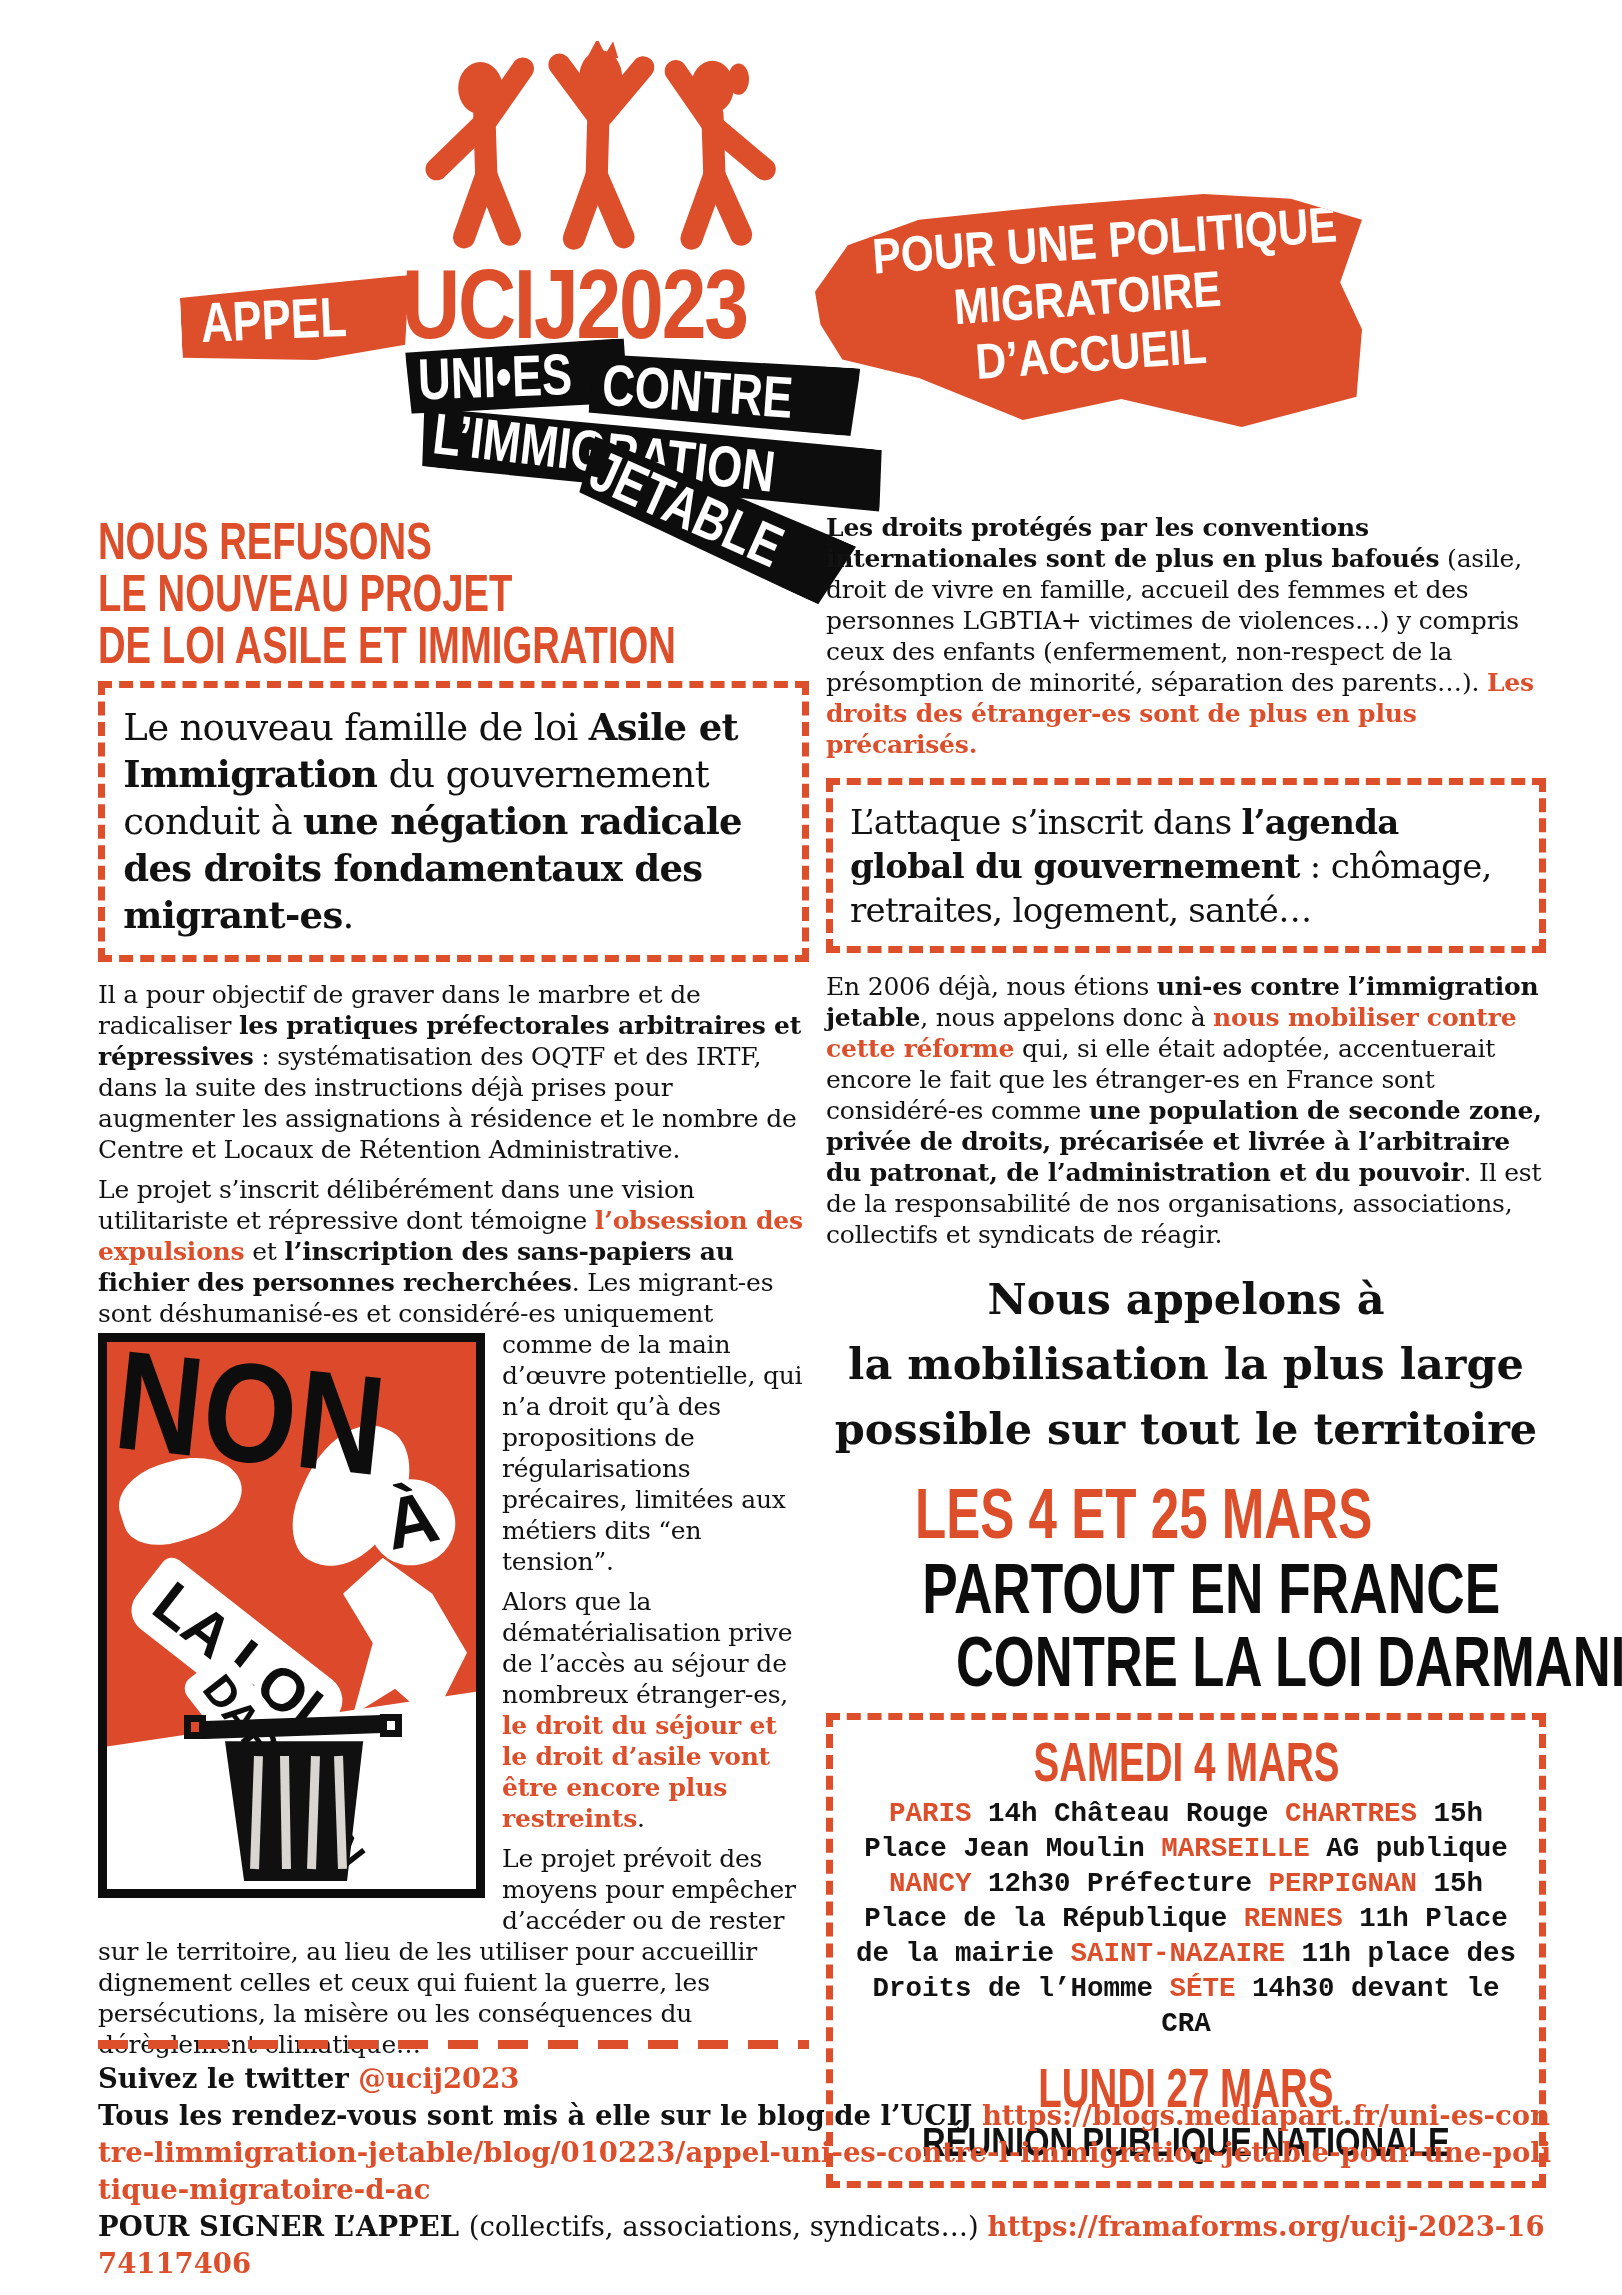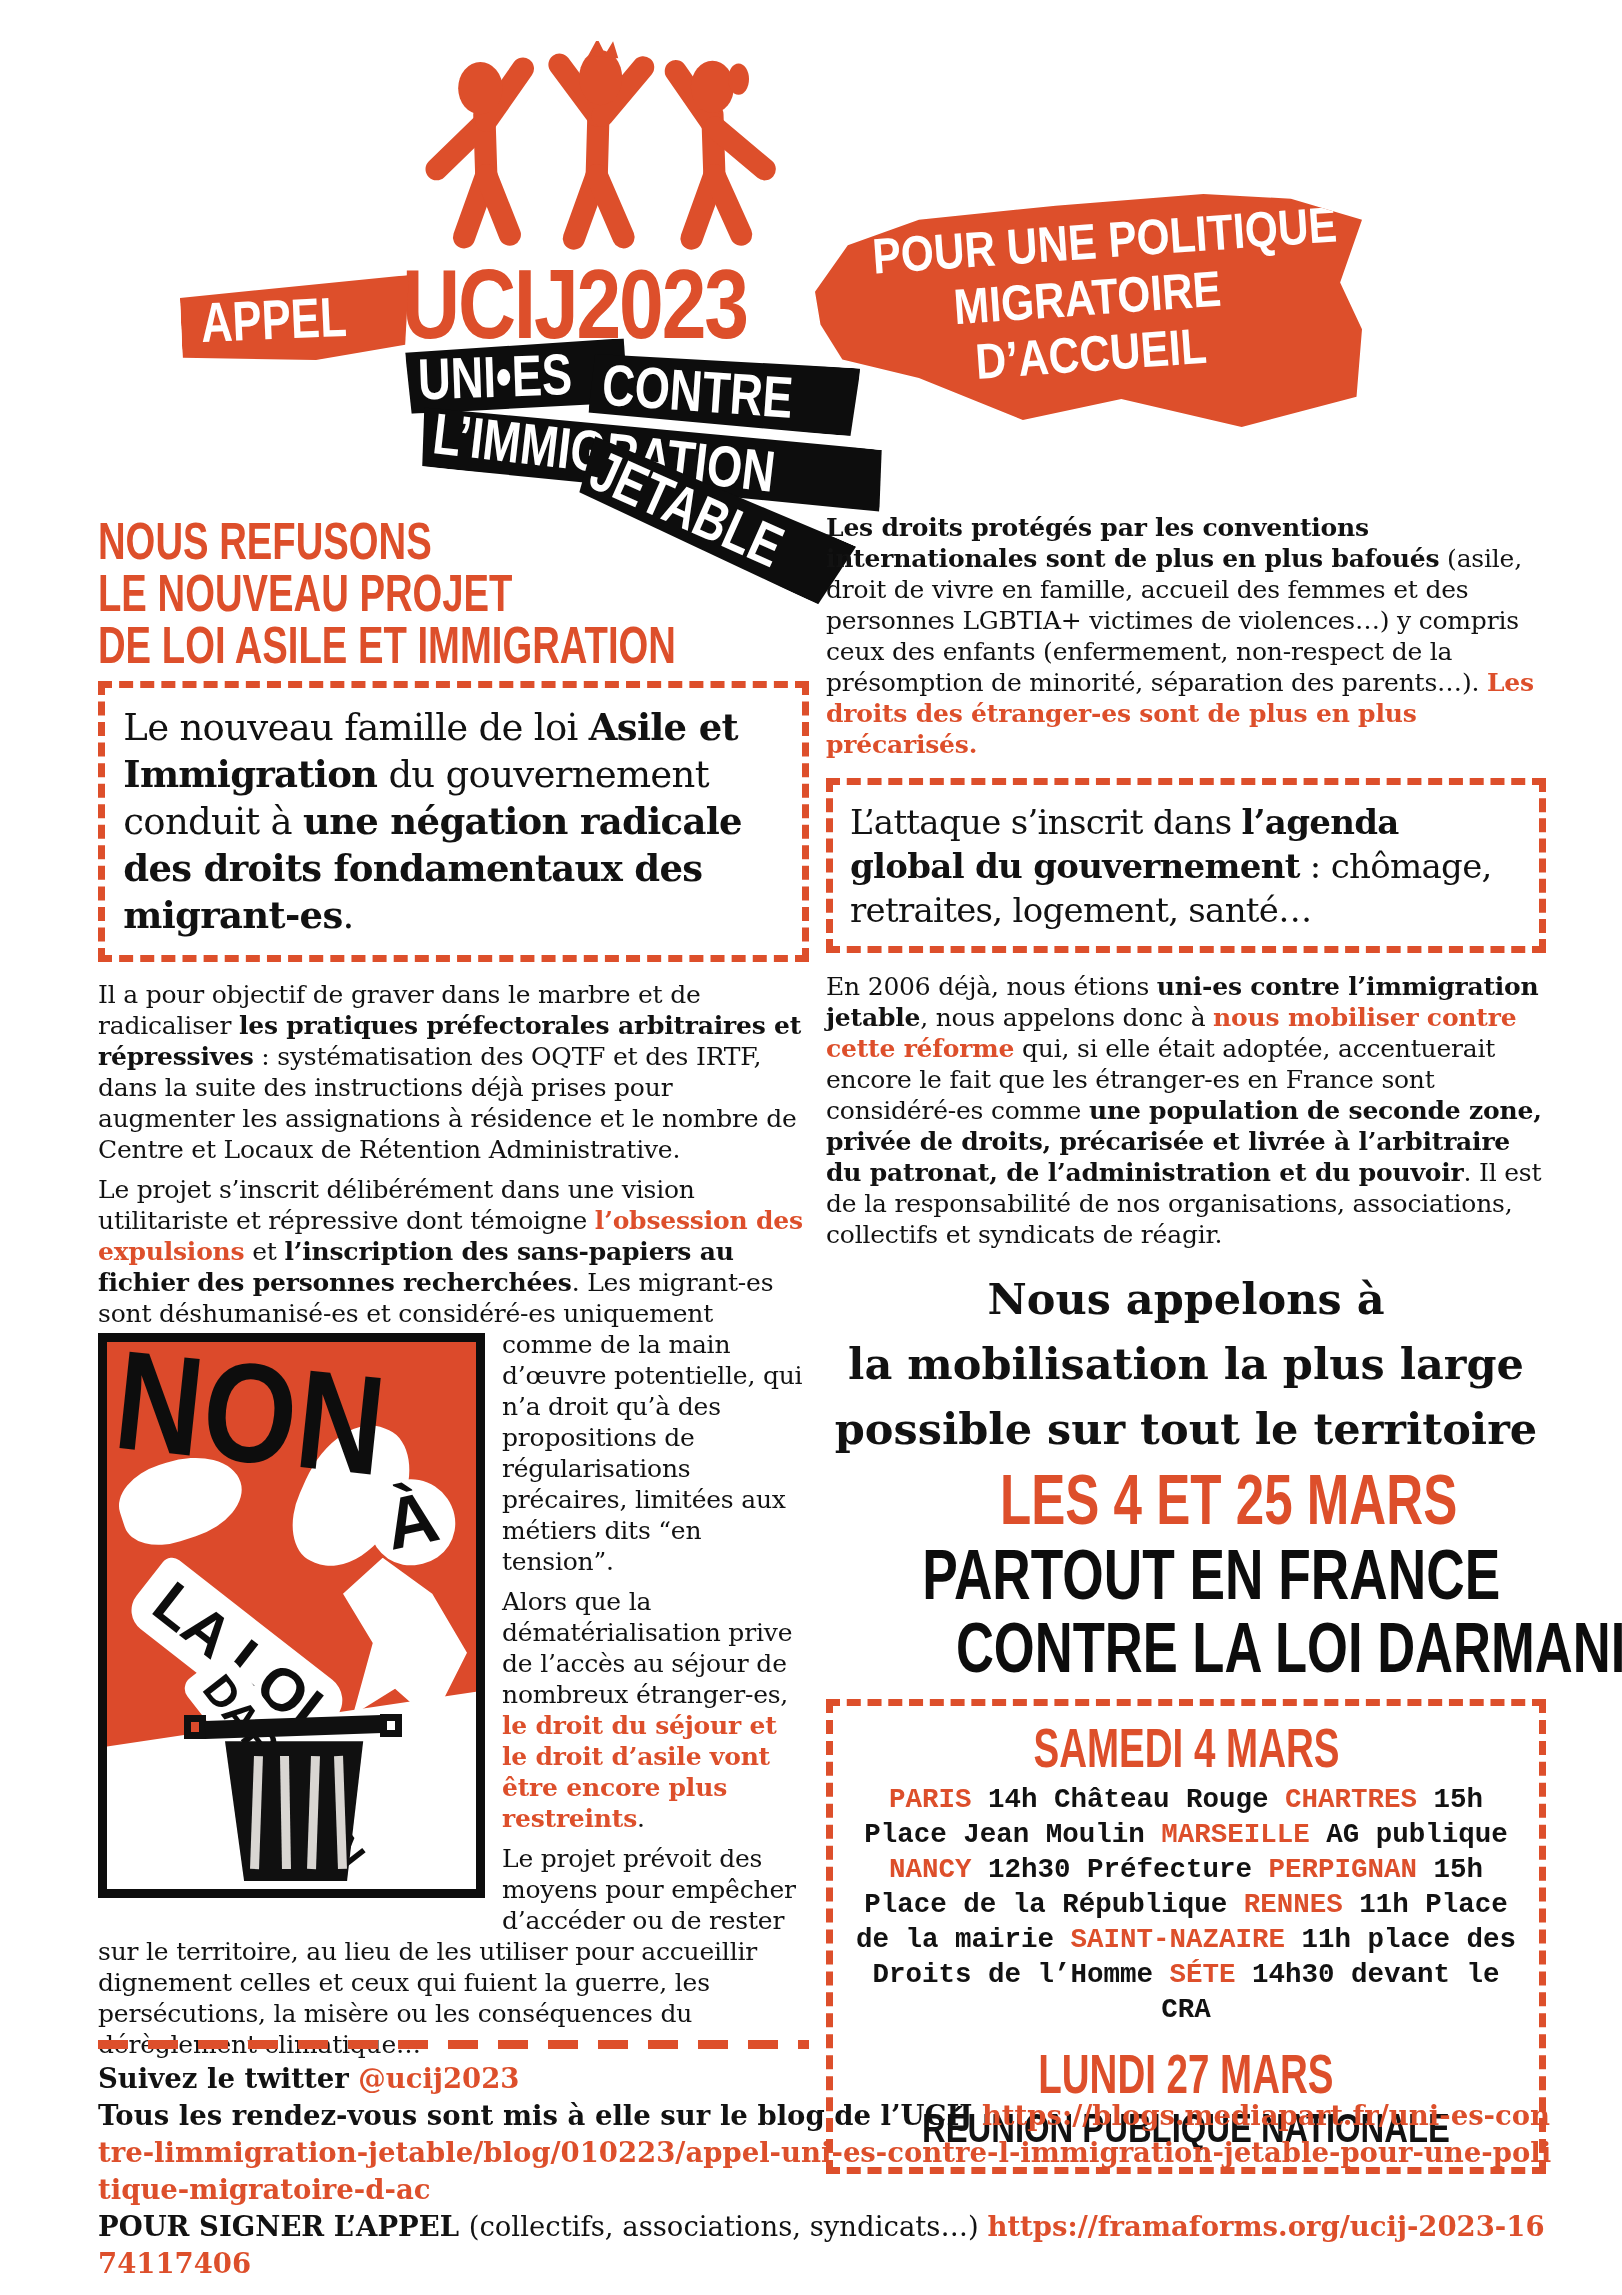--- a/index.html
+++ b/index.html
@@ -93,21 +93,21 @@
   .p-bin{left:2.6px;top:23.6px;width:147px;height:140px;background:#101010;
     clip-path:polygon(3% 0,97% 0,86% 100%,16% 100%);}
   .p-slat{top:14.4px;width:8.5px;height:113px;background:#d9d6d2;}
   .p-slat:nth-of-type(1){left:31px;transform:rotate(2deg);}
   .p-slat:nth-of-type(2){left:60px;transform:rotate(-1deg);}
   .p-slat:nth-of-type(3){left:88px;transform:rotate(2deg);}
   .p-slat:nth-of-type(4){left:115px;transform:rotate(-2deg);}
   
   .appeal{margin-top:17px;text-align:center;font-weight:bold;}
   .appeal span{display:block;font-size:43px;line-height:65px;}
-  .dates{margin-top:0;text-align:right;color:var(--orange);
+  .dates{margin-top:14px;text-align:left;color:var(--orange);
     font-family:"Liberation Sans",sans-serif;font-weight:bold;font-size:71px;line-height:76px;}
   .partout{text-align:center;font-family:"Liberation Sans",sans-serif;font-weight:bold;
     font-size:71px;line-height:73px;color:#0d0d0d;}
   .cxc{display:inline-block;transform:scaleX(.72);transform-origin:50% 50%;white-space:nowrap;}
   .box3{margin-top:14.4px;padding:13px 17px 17px 17px;text-align:center;}
   .box3-title{color:var(--orange);font-family:"Liberation Sans",sans-serif;font-weight:bold;
     font-size:55px;line-height:59px;}
   .box3-title .cxc{transform:scaleX(.7);}
   .schedule{margin:3.9px 0 0 0;font-size:27.5px;line-height:35px;font-weight:bold;font-family:Liberation Mono, monospace;}
   .reunion{font-family:"Liberation Sans",sans-serif;font-weight:bold;font-size:41px;line-height:43px;margin-top:2.6px;}

